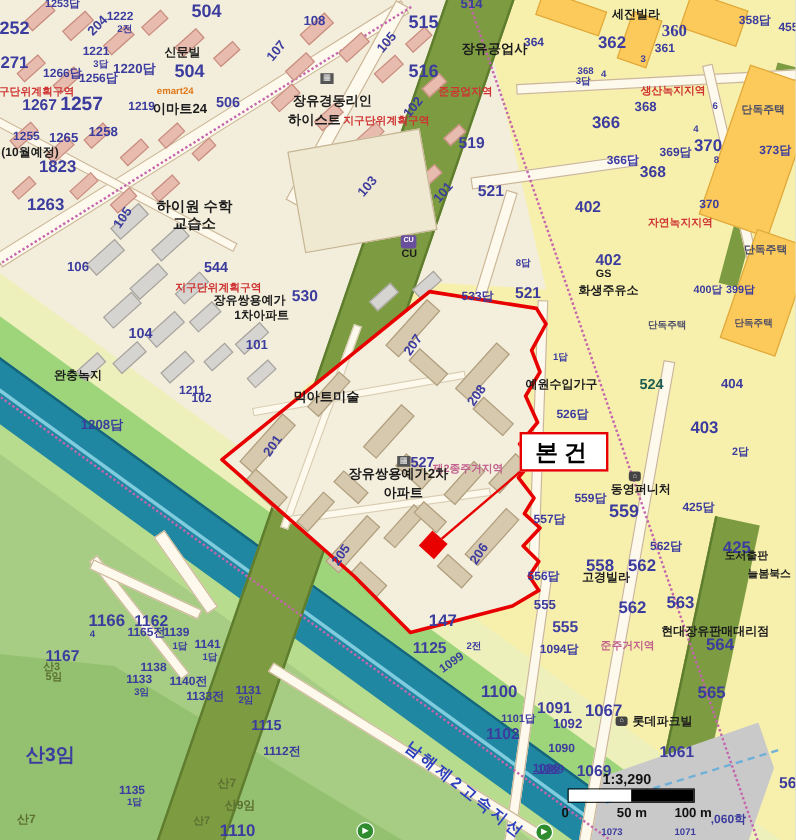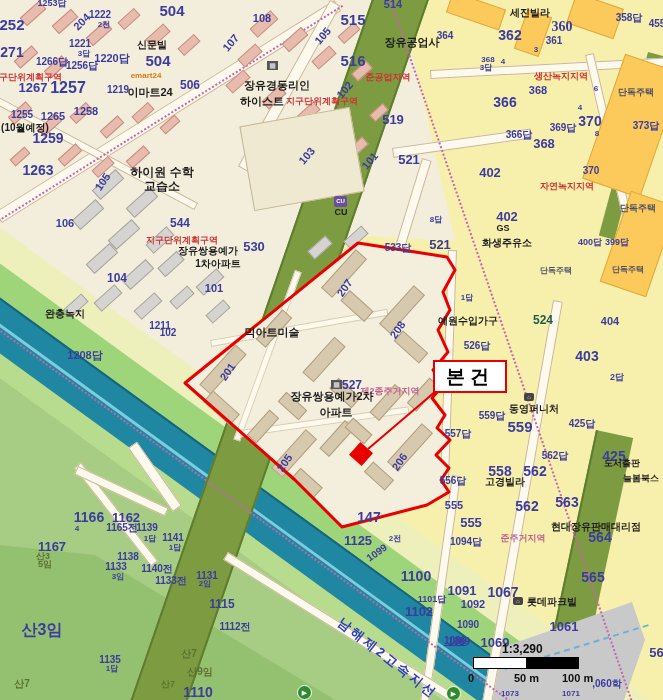--- a/index.html
+++ b/index.html
@@ -213,21 +213,21 @@
       <div class="lbl k-brand" style="left: 146px; top: 76px; font-size: 8px; transform: translate(-50%, -50%) rotate(0deg);">emart24</div>
       <div class="lbl k-lot" style="left: 52px; top: 62px; font-size: 10px; transform: translate(-50%, -50%) rotate(0deg);">1266답</div>
       <div class="lbl k-lot" style="left: 82px; top: 66px; font-size: 10px; transform: translate(-50%, -50%) rotate(0deg);">1256답</div>
       <div class="lbl k-zone" style="left: 26px; top: 77px; font-size: 9px; transform: translate(-50%, -50%) rotate(0deg);">지구단위계획구역</div>
       <div class="lbl k-lot" style="left: 33px; top: 87px; font-size: 13px; transform: translate(-50%, -50%) rotate(0deg);">1267</div>
       <div class="lbl k-lot" style="left: 68px; top: 88px; font-size: 16px; transform: translate(-50%, -50%) rotate(0deg);">1257</div>
       <div class="lbl k-lot" style="left: 22px; top: 115px; font-size: 10px; transform: translate(-50%, -50%) rotate(0deg);">1255</div>
       <div class="lbl k-lot" style="left: 53px; top: 116px; font-size: 11px; transform: translate(-50%, -50%) rotate(0deg);">1265</div>
       <div class="lbl k-lot" style="left: 86px; top: 111px; font-size: 11px; transform: translate(-50%, -50%) rotate(0deg);">1258</div>
       <div class="lbl k-place" style="left: 25px; top: 128px; font-size: 10px; transform: translate(-50%, -50%) rotate(0deg);">(10월예정)</div>
-      <div class="lbl k-lot" style="left: 48px; top: 138px; font-size: 14px; transform: translate(-50%, -50%) rotate(0deg);">1259</div>
+      <div class="lbl k-lot" style="left: 48px; top: 138px; font-size: 14px; transform: translate(-50%, -50%) rotate(0deg);">1823</div>
       <div class="lbl k-lot" style="left: 38px; top: 170px; font-size: 14px; transform: translate(-50%, -50%) rotate(0deg);">1263</div>
       <div class="lbl k-lot" style="left: 103px; top: 182px; font-size: 11px; transform: translate(-50%, -50%) rotate(-55deg);">105</div>
       <div class="lbl k-place" style="left: 162px; top: 172px; font-size: 12px; transform: translate(-50%, -50%) rotate(0deg);">하이원 수학</div>
       <div class="lbl k-place" style="left: 162px; top: 186px; font-size: 12px; transform: translate(-50%, -50%) rotate(0deg);">교습소</div>
       <div class="lbl k-lot" style="left: 65px; top: 223px; font-size: 11px; transform: translate(-50%, -50%) rotate(0deg);">106</div>
       <div class="lbl k-lot" style="left: 117px; top: 278px; font-size: 12px; transform: translate(-50%, -50%) rotate(0deg);">104</div>
       <div class="lbl k-place" style="left: 65px; top: 314px; font-size: 10px; transform: translate(-50%, -50%) rotate(0deg);">완충녹지</div>
       <div class="lbl k-lot" style="left: 85px; top: 355px; font-size: 11px; transform: translate(-50%, -50%) rotate(0deg);">1208답</div>
       <div class="lbl k-lot" style="left: 180px; top: 223px; font-size: 12px; transform: translate(-50%, -50%) rotate(0deg);">544</div>
       <div class="lbl k-zone" style="left: 182px; top: 240px; font-size: 9px; transform: translate(-50%, -50%) rotate(0deg);">지구단위계획구역</div>

